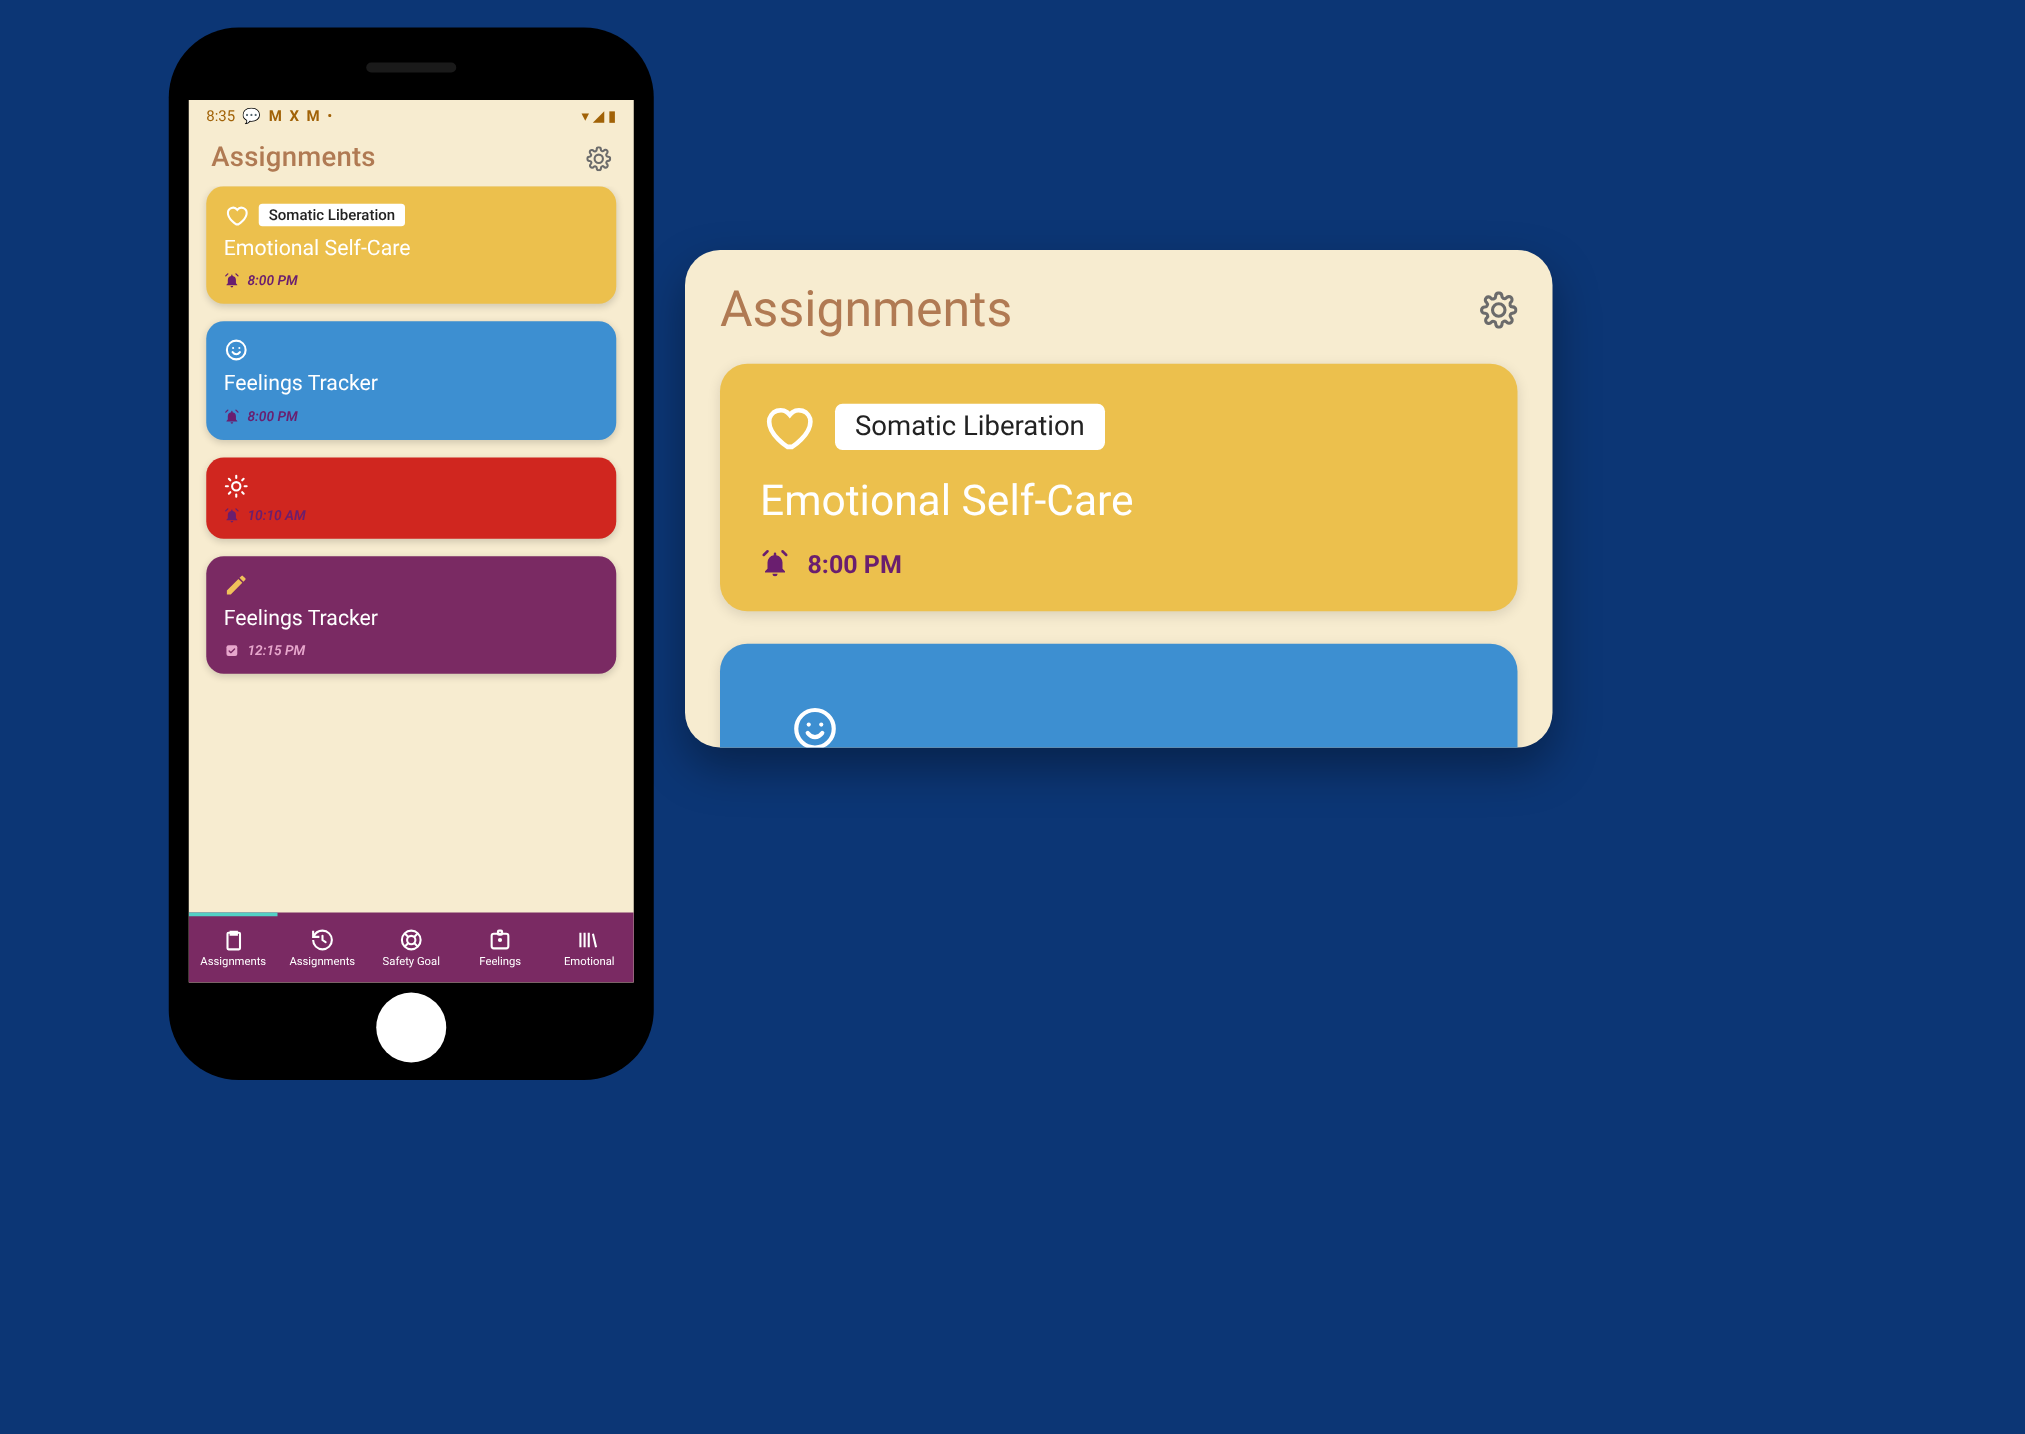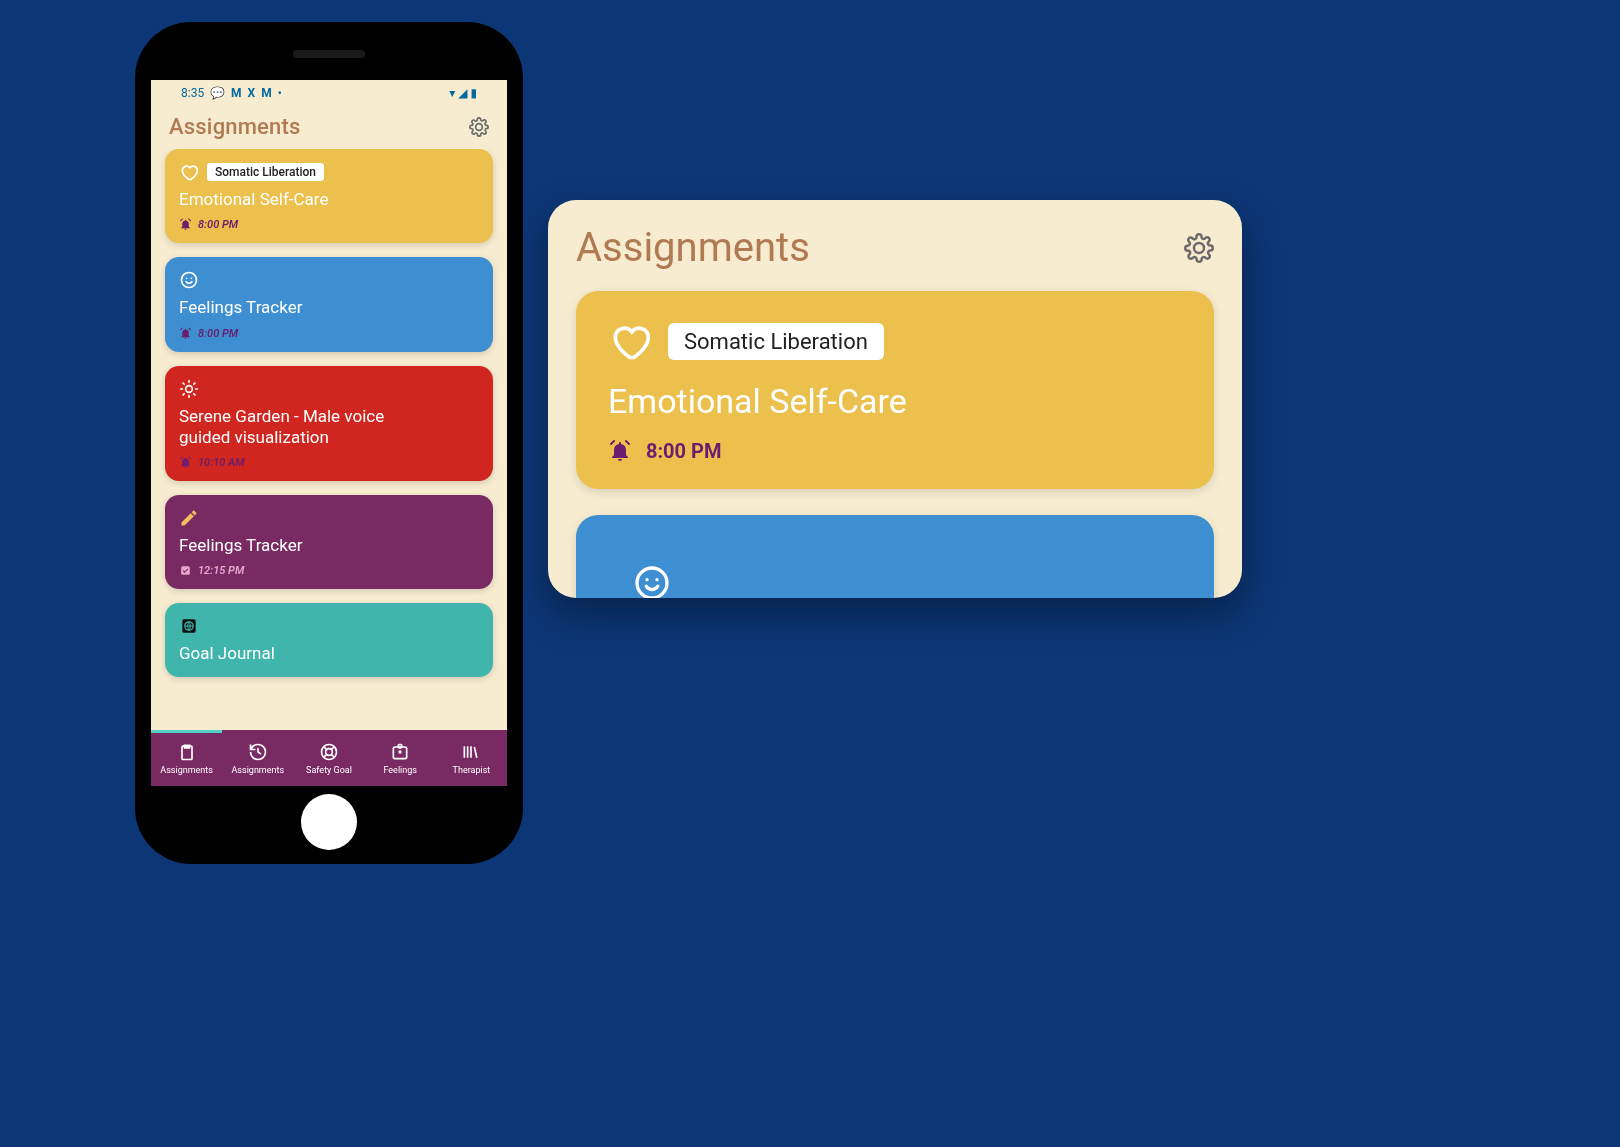--- a/index.html
+++ b/index.html
@@ -50,23 +50,23 @@
     overflow: hidden;
     display: flex;
     flex-direction: column;
   }
 
   .statusbar {
     height: 26px;
     display: flex;
     justify-content: space-between;
     align-items: center;
-    padding: 0 30px;
+    padding: 0 14px;
     font-size: 12px;
-    color: #0369a1;
+    color: #a16207;
   }
   .statusbar .left { display:flex; align-items:center; gap:6px; }
   .statusbar .right { display:flex; align-items:center; gap:3px; }
 
   .header {
     display: flex;
     justify-content: space-between;
     align-items: center;
     padding: 8px 18px 10px 18px;
   }
@@ -356,21 +356,20 @@
           <span>8:00 PM</span>
         </div>
       </div>
 
       <div class="card card-red">
         <div class="toprow">
           <svg class="icon" viewBox="0 0 24 24">
               <use href="#i-sun"></use>
             </svg>
         </div>
-        <div class="title">Serene Garden - Male voice guided visualization</div>
         <div class="timerow">
           <svg class="timeicon" viewBox="0 0 24 24">
               <use href="#i-bell"></use>
             </svg>
           <span>10:10 AM</span>
         </div>
       </div>
 
       <div class="card card-purple">
         <div class="toprow">
@@ -380,28 +379,20 @@
         </div>
         <div class="title">Feelings Tracker</div>
         <div class="timerow">
           <svg class="timeicon" viewBox="0 0 24 24">
               <use href="#i-check"></use>
             </svg>
           <span>12:15 PM</span>
         </div>
       </div>
 
-      <div class="card card-teal" style="margin-bottom:0">
-        <div class="toprow">
-          <svg class="icon" viewBox="0 0 24 24">
-              <use href="#i-globe"></use>
-            </svg>
-        </div>
-        <div class="title" style="margin-bottom:0">Goal Journal</div>
-      </div>
 
     </div>
 
     <div class="bottomnav">
       <div class="indicator"></div>
       <div class="navitem">
         <svg viewBox="0 0 24 24">
             <use href="#i-clip"></use>
           </svg>
         <span>Assignments</span>
@@ -421,21 +412,21 @@
       <div class="navitem">
         <svg viewBox="0 0 24 24">
             <use href="#i-id"></use>
           </svg>
         <span>Feelings</span>
       </div>
       <div class="navitem">
         <svg viewBox="0 0 24 24">
             <use href="#i-books"></use>
           </svg>
-        <span>Therapist</span>
+        <span>Emotional</span>
       </div>
     </div>
 
   </div>
 </div>
 
 <div class="detail">
   <div class="header2">
     <h1>Assignments</h1>
     <svg class="gear2" viewBox="0 0 24 24">

